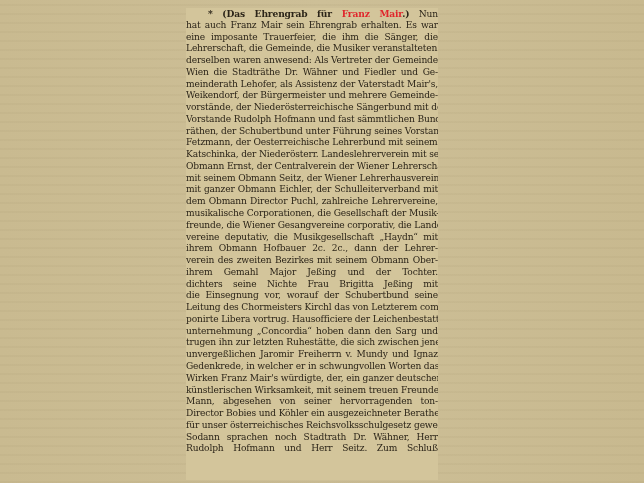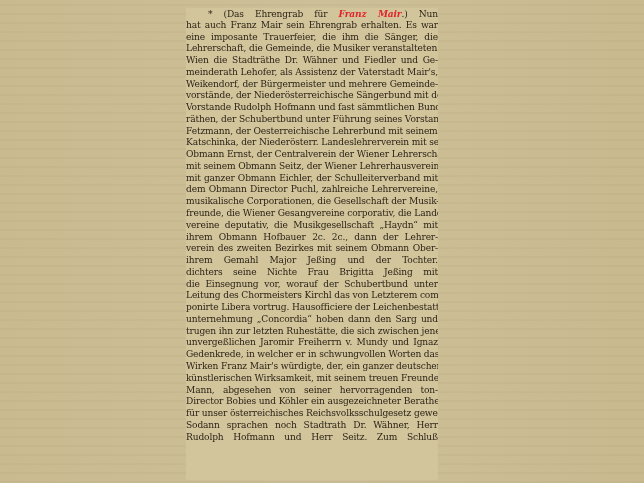--- a/index.html
+++ b/index.html
@@ -32,56 +32,57 @@
     padding: 0;
   }
   .line {
     display: block;
     white-space: nowrap;
     text-align-last: justify;
     text-align: justify;
     height: 11.78px;
     overflow: hidden;
   }
-  .head { font-weight: normal; }
-  .red { color: #e0262c; font-weight: bold; font-style: italic; }
+  .head { font-weight: bold; }
+  .red { color: #e0262c; font-weight: bold; }
 </style>
 </head>
 <body>
 
 <div class="bg-noise"></div>
 
 <div class="clipping">
   <div class="article">
     <span class="line" style="padding-left:22px;">
       <span class="head">* (Das Ehrengrab für </span><span class="red">Franz Mair</span><span class="head">.)</span><span> Nun</span>
     </span>
     <span class="line">hat auch Franz Mair sein Ehrengrab erhalten. Es war</span>
     <span class="line">eine imposante Trauerfeier, die ihm die Sänger, die</span>
     <span class="line">Lehrerschaft, die Gemeinde, die Musiker veranstalteten. Bei</span>
+    <span class="line">derselben waren anwesend: Als Vertreter der Gemeinde</span>
     <span class="line">Wien die Stadträthe Dr. Wähner und Fiedler und Ge-</span>
     <span class="line">meinderath Lehofer, als Assistenz der Vaterstadt Mair's,</span>
     <span class="line">Weikendorf, der Bürgermeister und mehrere Gemeinde-</span>
     <span class="line">vorstände, der Niederösterreichische Sängerbund mit dem</span>
     <span class="line">Vorstande Rudolph Hofmann und fast sämmtlichen Bundes-</span>
     <span class="line">räthen, der Schubertbund unter Führung seines Vorstandes</span>
     <span class="line">Fetzmann, der Oesterreichische Lehrerbund mit seinem Obmann</span>
     <span class="line">Katschinka, der Niederösterr. Landeslehrerverein mit seinem</span>
     <span class="line">Obmann Ernst, der Centralverein der Wiener Lehrerschaft</span>
     <span class="line">mit seinem Obmann Seitz, der Wiener Lehrerhausverein</span>
     <span class="line">mit ganzer Obmann Eichler, der Schulleiterverband mit</span>
     <span class="line">dem Obmann Director Puchl, zahlreiche Lehrervereine,</span>
     <span class="line">musikalische Corporationen, die Gesellschaft der Musik-</span>
     <span class="line">freunde, die Wiener Gesangvereine corporativ, die Landes-</span>
     <span class="line">vereine deputativ, die Musikgesellschaft „Haydn“ mit</span>
     <span class="line">ihrem Obmann Hofbauer 2c. 2c., dann der Lehrer-</span>
     <span class="line">verein des zweiten Bezirkes mit seinem Obmann Ober-</span>
     <span class="line">ihrem Gemahl Major Jeßing und der Tochter.</span>
     <span class="line">dichters seine Nichte Frau Brigitta Jeßing mit</span>
-    <span class="line">die Einsegnung vor, worauf der Schubertbund unter</span>
+    <span class="line">die Einsegnung vor, worauf der Schubertbund seine</span>
     <span class="line">Leitung des Chormeisters Kirchl das von Letzterem com-</span>
     <span class="line">ponirte Libera vortrug. Hausofficiere der Leichenbestattungs-</span>
     <span class="line">unternehmung „Concordia“ hoben dann den Sarg und</span>
     <span class="line">trugen ihn zur letzten Ruhestätte, die sich zwischen jenen des</span>
     <span class="line">unvergeßlichen Jaromir Freiherrn v. Mundy und Ignaz</span>
     <span class="line">Gedenkrede, in welcher er in schwungvollen Worten das</span>
     <span class="line">Wirken Franz Mair's würdigte, der, ein ganzer deutscher</span>
     <span class="line">künstlerischen Wirksamkeit, mit seinem treuen Freunde</span>
     <span class="line">Mann, abgesehen von seiner hervorragenden ton-</span>
     <span class="line">Director Bobies und Köhler ein ausgezeichneter Berather</span>

